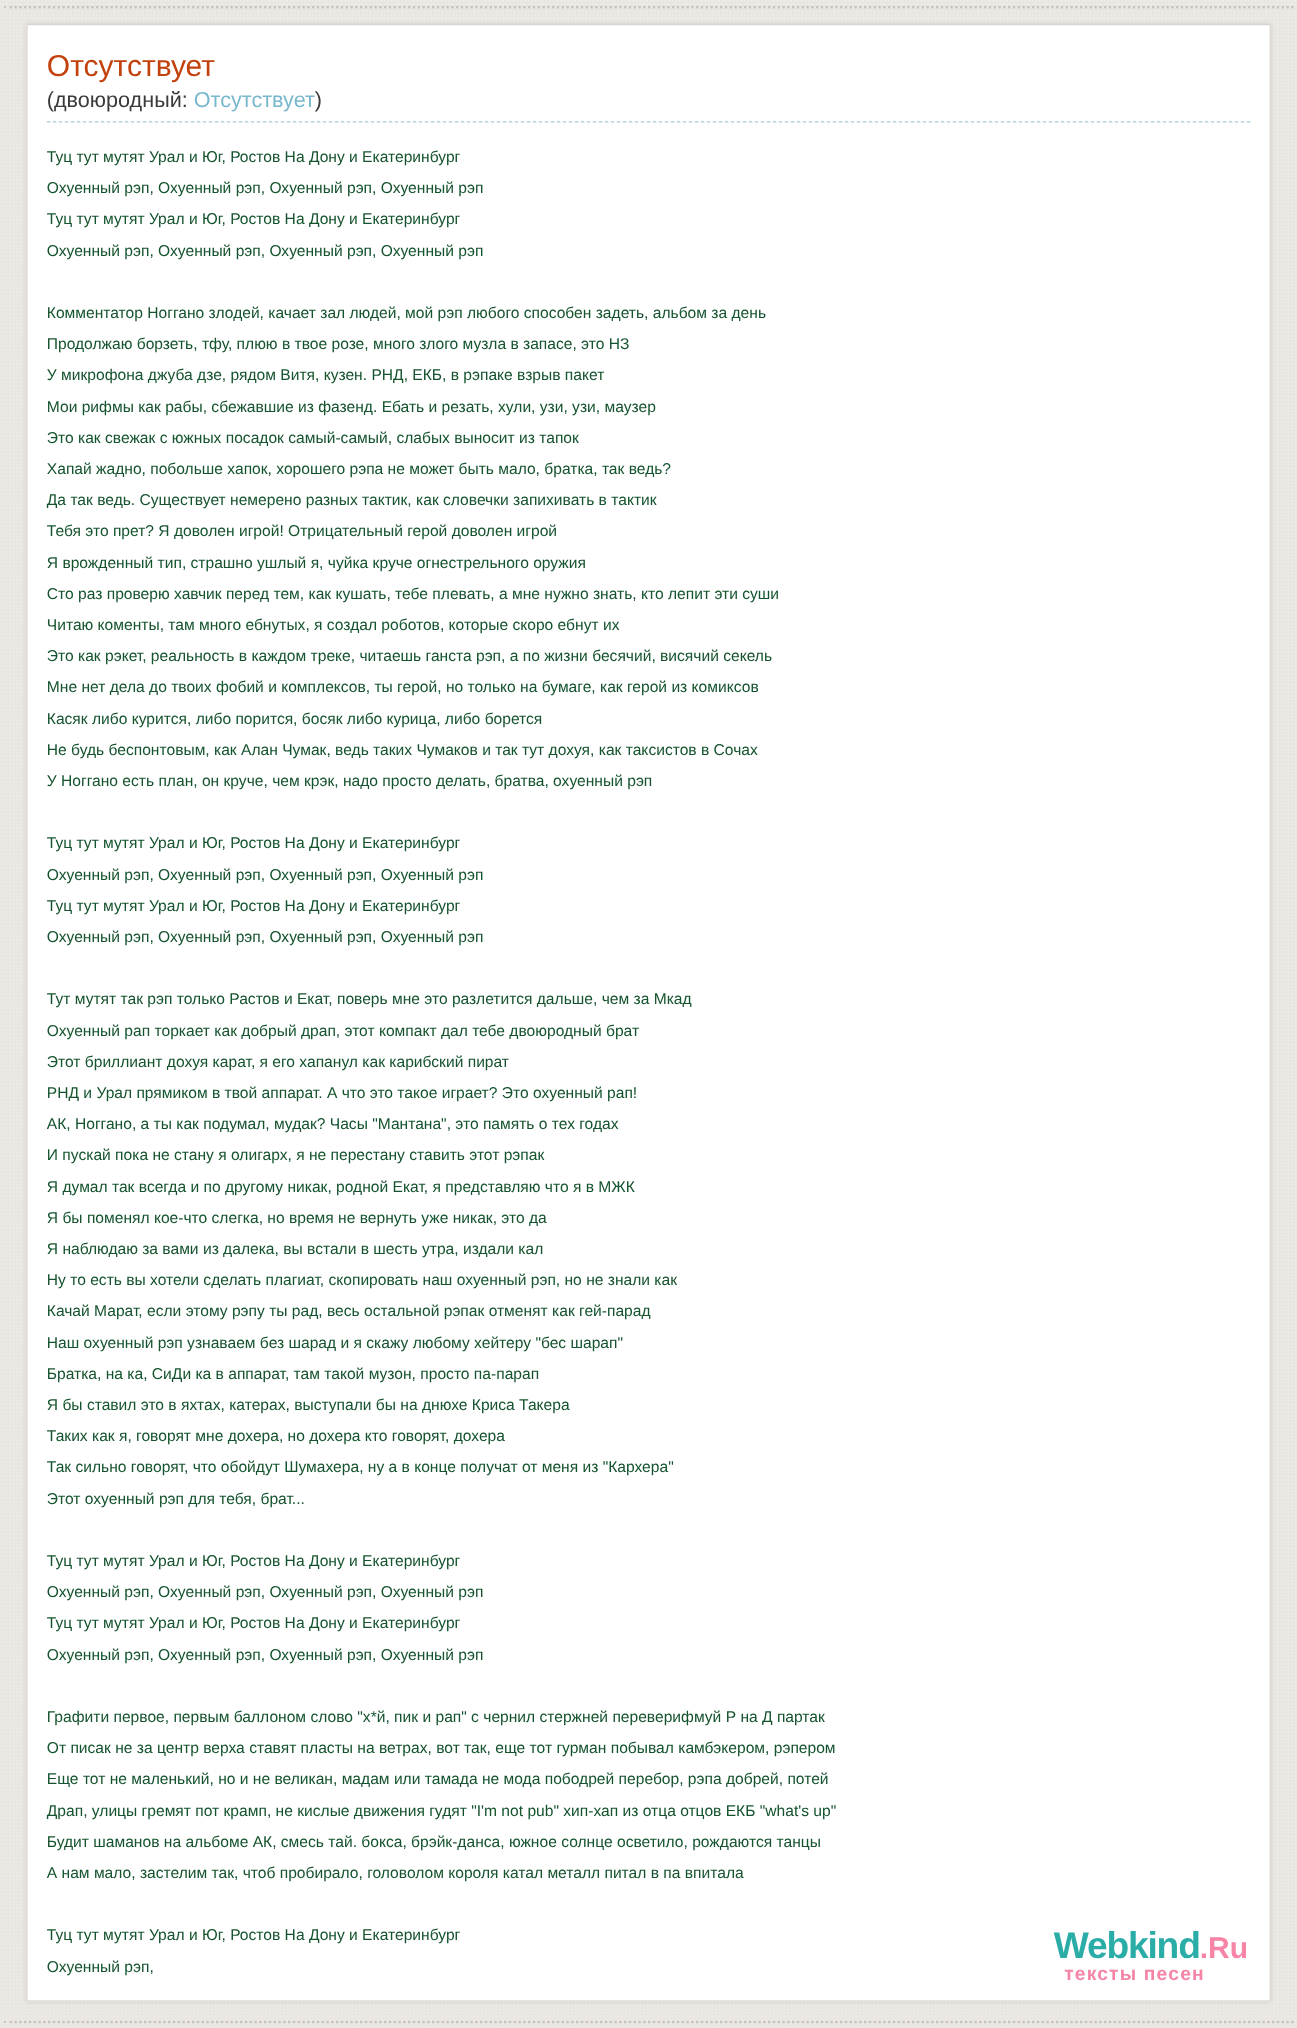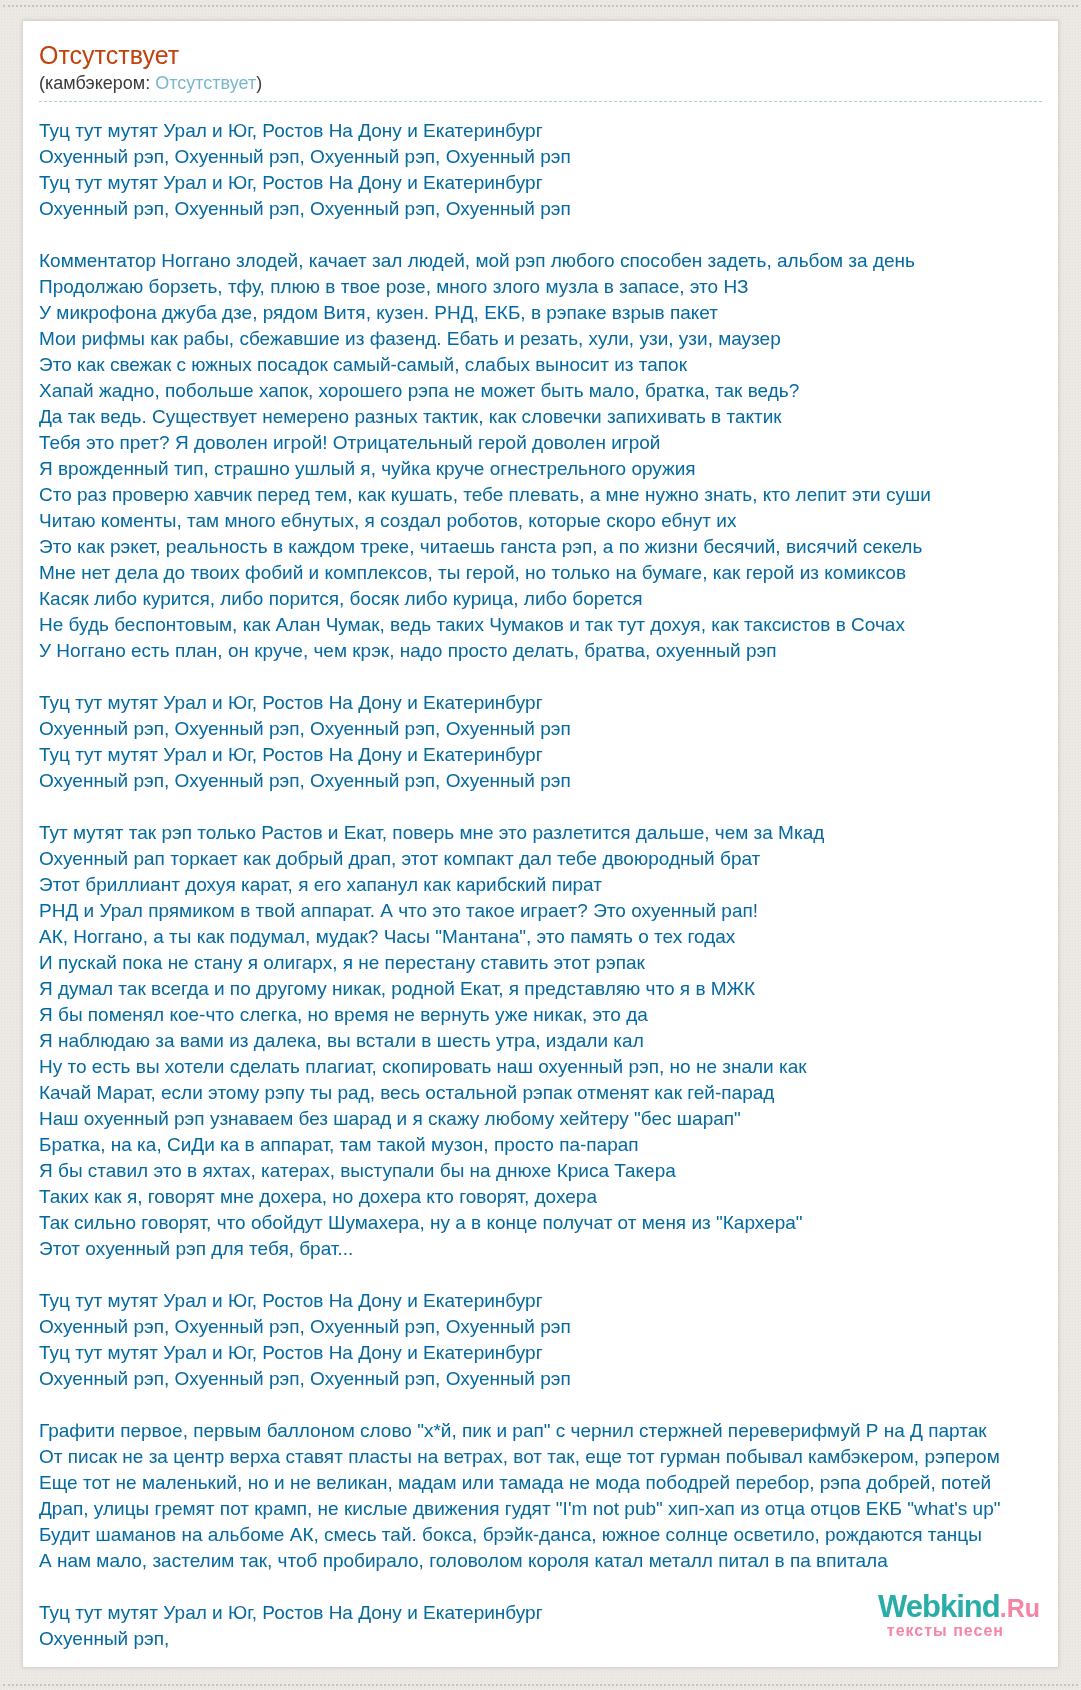--- a/index.html
+++ b/index.html
@@ -46,32 +46,32 @@
     color: #79b7cd;
     text-decoration: none;
     cursor: pointer;
   }
   .separator {
     border-bottom: 1px dashed #a9cdd9;
     margin: 0;
   }
   .lyrics {
     padding-top: 16px;
-    font-size: 19px;
+    font-size: 13px;
     line-height: 26px;
-    color: #0369a1;
+    color: #14532d;
   }
   .lyrics p {
     margin: 0 0 26px 0;
     white-space: pre;
   }
   .logo {
     position: absolute;
     right: 18px;
-    bottom: 28px;
+    bottom: 13px;
     text-align: right;
     line-height: 1;
     cursor: pointer;
   }
   .logo-main {
     font-size: 31px;
     font-weight: bold;
     color: #2bada7;
     letter-spacing: -1px;
   }
@@ -91,21 +91,21 @@
 </style>
 </head>
 <body>
 
 <div class="edge-dots top"></div>
 
 <div class="card">
 
   <h1 class="song-title">Отсутствует</h1>
 
-  <div class="artist-line"><span>(камбэкером: </span><span class="artist-link">Отсутствует</span><span>)</span></div>
+  <div class="artist-line"><span>(двоюродный: </span><span class="artist-link">Отсутствует</span><span>)</span></div>
 
   <div class="separator"></div>
 
   <div class="lyrics">
     <p>Туц тут мутят Урал и Юг, Ростов На Дону и Екатеринбург
 Охуенный рэп, Охуенный рэп, Охуенный рэп, Охуенный рэп
 Туц тут мутят Урал и Юг, Ростов На Дону и Екатеринбург
 Охуенный рэп, Охуенный рэп, Охуенный рэп, Охуенный рэп</p>
     <p>Комментатор Ноггано злодей, качает зал людей, мой рэп любого способен задеть, альбом за день
 Продолжаю борзеть, тфу, плюю в твое розе, много злого музла в запасе, это НЗ

